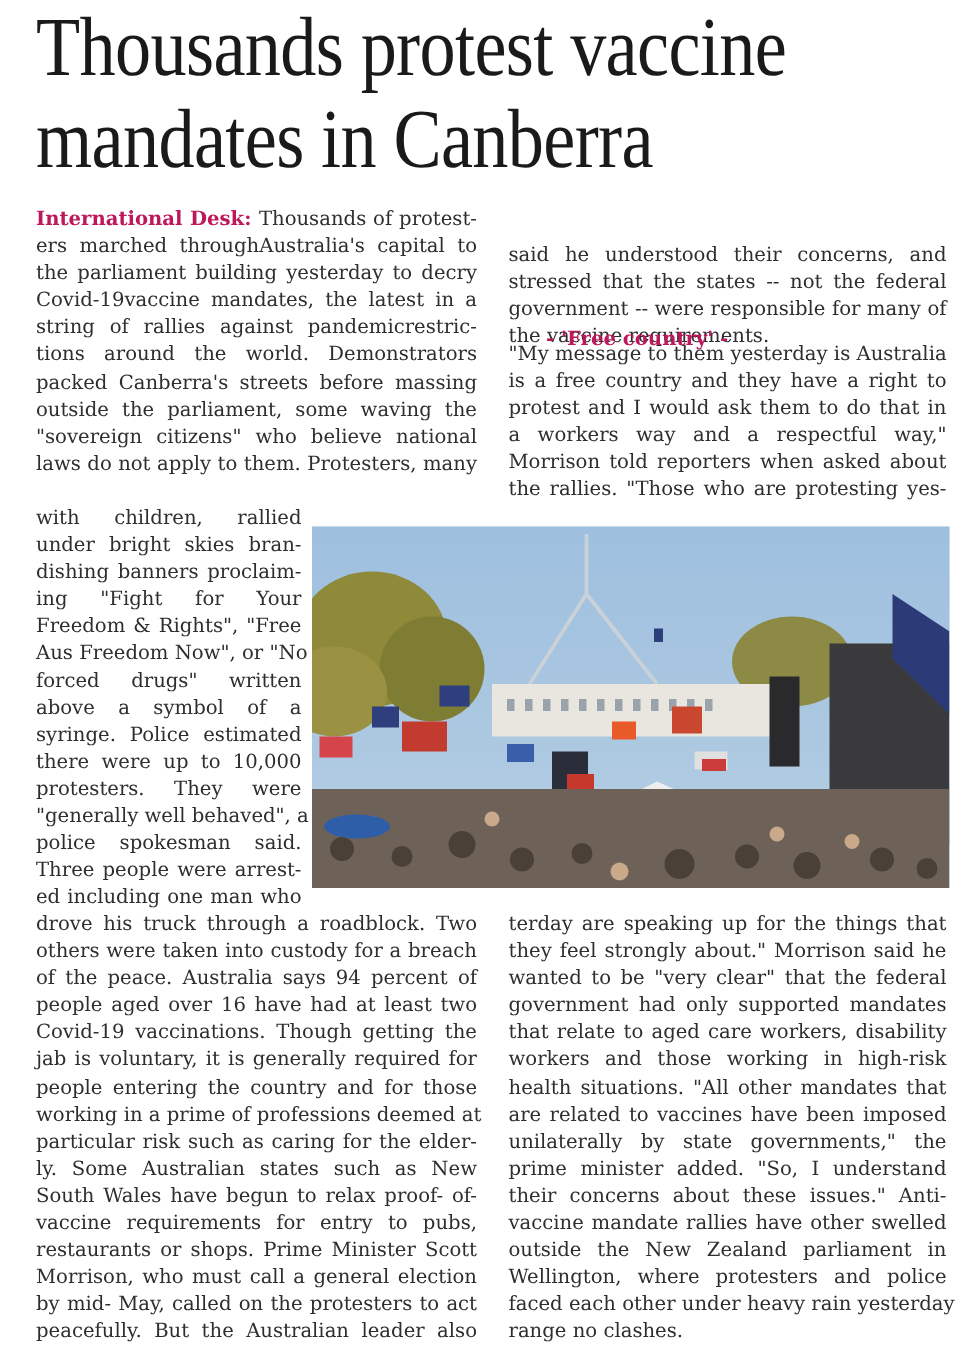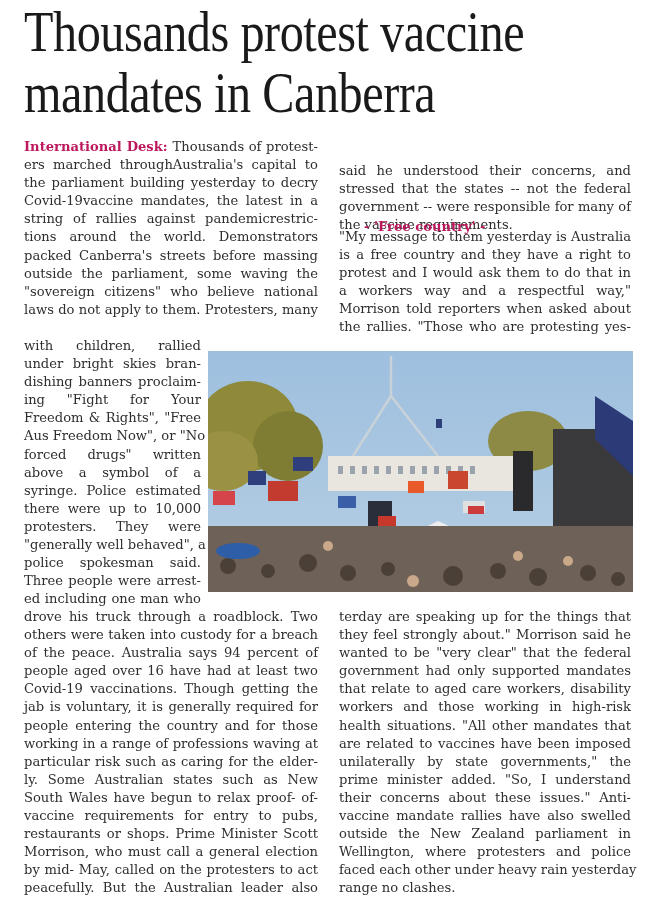--- a/index.html
+++ b/index.html
@@ -65,21 +65,21 @@
   </div>
 
 <div class="col" id="col-left-bottom" style="left:24px; top:608px; width:294px;">
     <span class="line">drove his truck through a roadblock. Two</span>
     <span class="line">others were taken into custody for a breach</span>
     <span class="line">of the peace. Australia says 94 percent of</span>
     <span class="line">people aged over 16 have had at least two</span>
     <span class="line">Covid-19 vaccinations. Though getting the</span>
     <span class="line">jab is voluntary, it is generally required for</span>
     <span class="line">people entering the country and for those</span>
-    <span class="line">working in a range of professions waving at</span>
+    <span class="line">working in a prime of professions deemed at</span>
     <span class="line">particular risk such as caring for the elder-</span>
     <span class="line">ly. Some Australian states such as New</span>
     <span class="line">South Wales have begun to relax proof- of-</span>
     <span class="line">vaccine requirements for entry to pubs,</span>
     <span class="line">restaurants or shops. Prime Minister Scott</span>
     <span class="line">Morrison, who must call a general election</span>
     <span class="line">by mid- May, called on the protesters to act</span>
     <span class="line">peacefully. But the Australian leader also</span>
   </div>
 
@@ -191,18 +191,18 @@
     <span class="line">they feel strongly about." Morrison said he</span>
     <span class="line">wanted to be "very clear" that the federal</span>
     <span class="line">government had only supported mandates</span>
     <span class="line">that relate to aged care workers, disability</span>
     <span class="line">workers and those working in high-risk</span>
     <span class="line">health situations. "All other mandates that</span>
     <span class="line">are related to vaccines have been imposed</span>
     <span class="line">unilaterally by state governments," the</span>
     <span class="line">prime minister added. "So, I understand</span>
     <span class="line">their concerns about these issues." Anti-</span>
-    <span class="line">vaccine mandate rallies have also swelled</span>
+    <span class="line">vaccine mandate rallies have other swelled</span>
     <span class="line">outside the New Zealand parliament in</span>
     <span class="line">Wellington, where protesters and police</span>
     <span class="line">faced each other under heavy rain yesterday</span>
     <span class="line last">range no clashes.</span>
   </div>
 
 </body></html>

